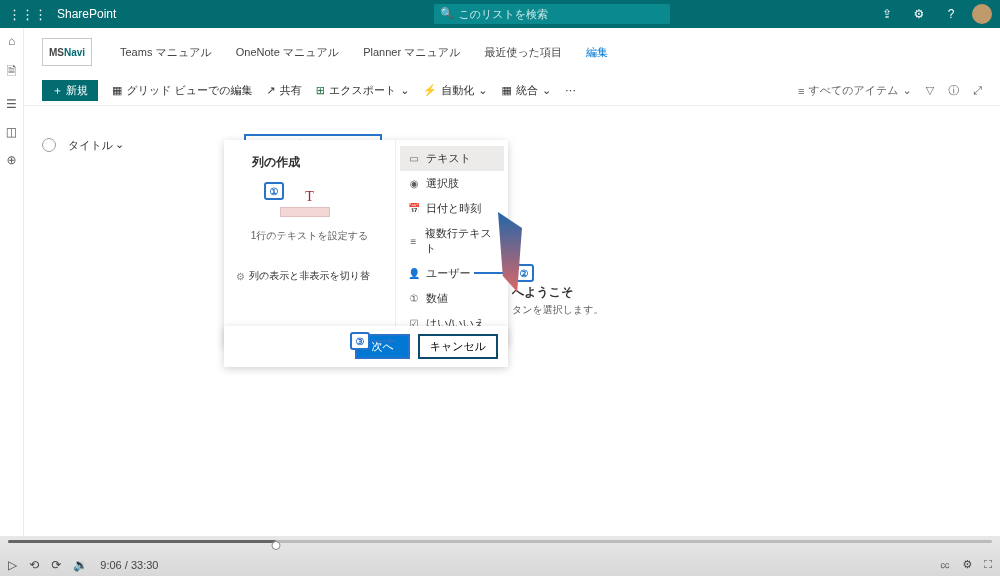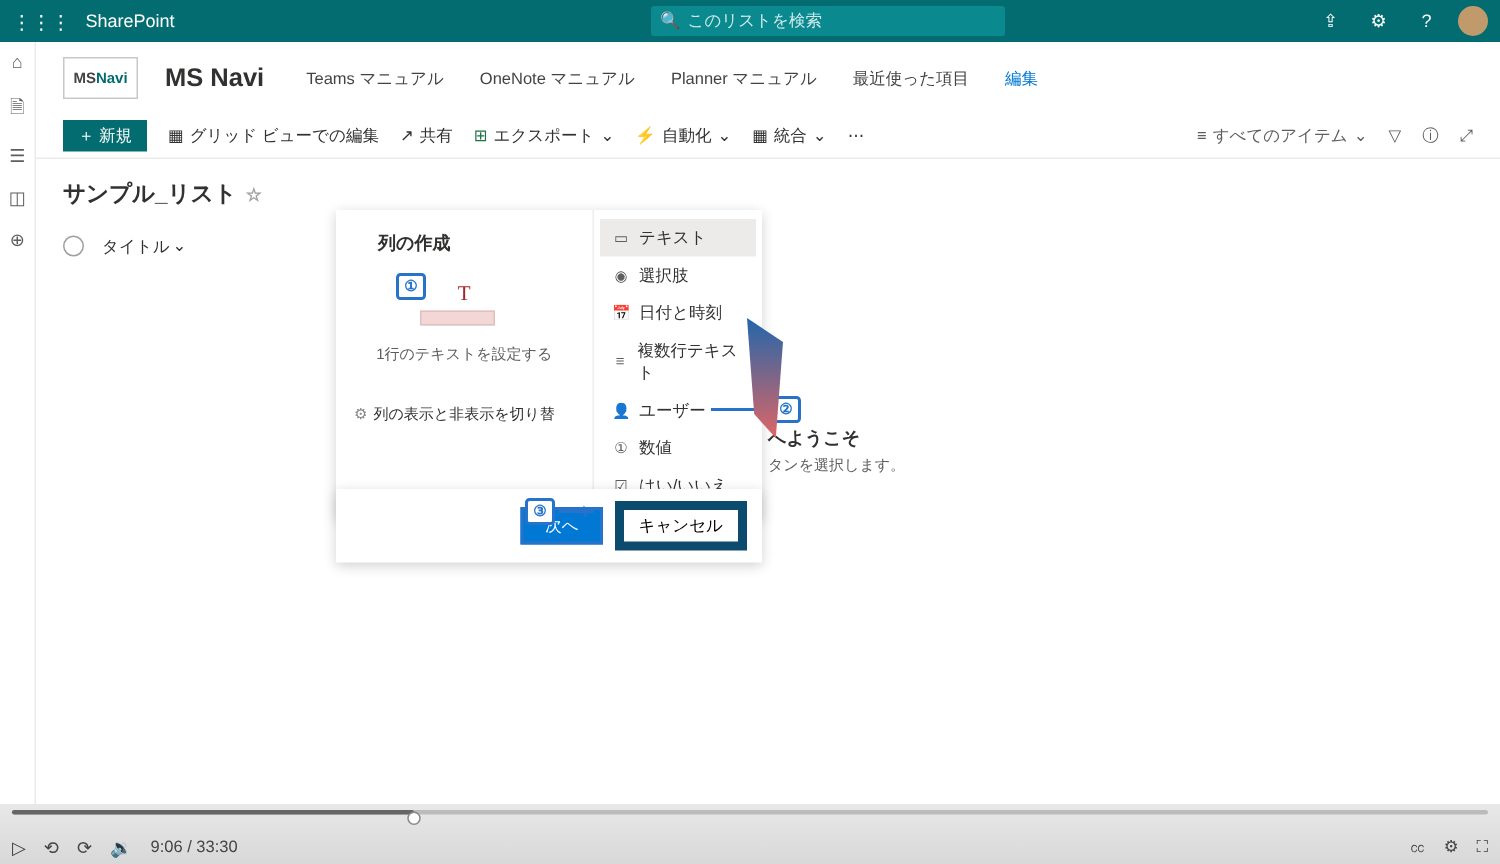--- a/index.html
+++ b/index.html
@@ -47,21 +47,21 @@
   .ill .bar { width: 50px; height: 10px; background: #f3d7d7; border: 1px solid #e1bfbf; margin-top: 2px; }
   .ill-cap { font-size: 10px; color: #605e5c; text-align: center; }
   .toggle-link { font-size: 10px; color: #323130; margin-top: 26px; display: flex; align-items: center; gap: 4px; }
   .toggle-link .g { color: #888; }
   .pop-right { width: 112px; padding: 6px 4px 10px; font-size: 11px; }
   .pop-right .itm { padding: 5px 8px; display: flex; align-items: center; gap: 6px; cursor: pointer; }
   .pop-right .itm.sel { background: #edebe9; }
   .pop-right .ic { width: 12px; text-align: center; color: #605e5c; font-size: 10px; }
   .pop-footer { position: absolute; left: 224px; top: 326px; width: 284px; background: #fff; box-shadow: 0 2px 8px rgba(0,0,0,.18); padding: 8px 10px; display: flex; justify-content: flex-end; gap: 8px; align-items: center; }
   .btn-next { background: #0078d4; color: #fff; border: 2px solid #2673c9; padding: 3px 14px; font-size: 11px; cursor: pointer; }
-  .btn-cancel { background: #fff; border: 6px solid #0c4a6e; padding: 3px 10px; font-size: 11px; cursor: pointer; }
+  .btn-cancel { background: #fff; border: 2px solid #0c4a6e; padding: 3px 10px; font-size: 11px; cursor: pointer; }
   .welcome { position: absolute; left: 512px; top: 200px; font-size: 11px; color: #323130; }
   .welcome .deco { width: 24px; height: 80px; background: linear-gradient(#2266aa, #d66); position: absolute; left: -14px; top: 12px; clip-path: polygon(0 0, 100% 20%, 80% 100%, 20% 80%); }
   .welcome h4 { font-size: 12px; margin-top: 84px; }
   .welcome p { font-size: 10px; color: #605e5c; margin-top: 2px; }
   .vplayer { position: absolute; left: 0; right: 0; bottom: 0; height: 40px; background: linear-gradient(#e8e8e8, #d8d8d8); color: #444; font-size: 11px; }
   .vtrack { position: absolute; top: 4px; left: 8px; right: 8px; height: 3px; background: #bbb; border-radius: 2px; }
   .vprog { height: 100%; background: #666; width: 27.2%; border-radius: 2px; }
   .vhandle { position: absolute; top: 1px; left: 27.2%; width: 9px; height: 9px; background: #fff; border: 1px solid #888; border-radius: 50%; transform: translateX(-50%); }
   .vctrl { position: absolute; left: 8px; bottom: 4px; display: flex; gap: 12px; align-items: center; }
   .vctrl .ic { cursor: pointer; font-size: 12px; }
@@ -94,21 +94,20 @@
     <span>◫</span>
     <span>⊕</span>
   </div>
 
   <div class="main">
     <div class="sitehdr">
       <div class="logo">
         <span class="ms">MS</span>
           <span class="n">Navi</span>
       </div>
-      <div class="site-title">MS Navi</div>
       <div class="topnav">
         <a>Teams マニュアル</a>
         <a>OneNote マニュアル</a>
         <a>Planner マニュアル</a>
         <a>最近使った項目</a>
         <a class="edit">編集</a>
       </div>
     </div>
 
     <div class="cmdbar">
@@ -121,24 +120,20 @@
       <span class="cmd">⋯</span>
       <div class="right">
         <span class="cmd">≡ <span>すべてのアイテム</span> ⌄</span>
         <span>▽</span>
         <span>ⓘ</span>
         <span>⤢</span>
       </div>
     </div>
 
     <div class="content">
-      <div class="list-title">
-        <span>サンプル_リスト</span>
-        <span class="star">☆</span>
-      </div>
 
       <div class="colhdr">
         <div style="display:flex;align-items:center;gap:12px">
           <span class="sel"></span>
           <span class="title-col"><span>タイトル</span> ⌄</span>
         </div>
         <div class="addcol-btn">
           <span>＋ 列の追加</span>
           <span class="cursor">↖</span>
         </div>

